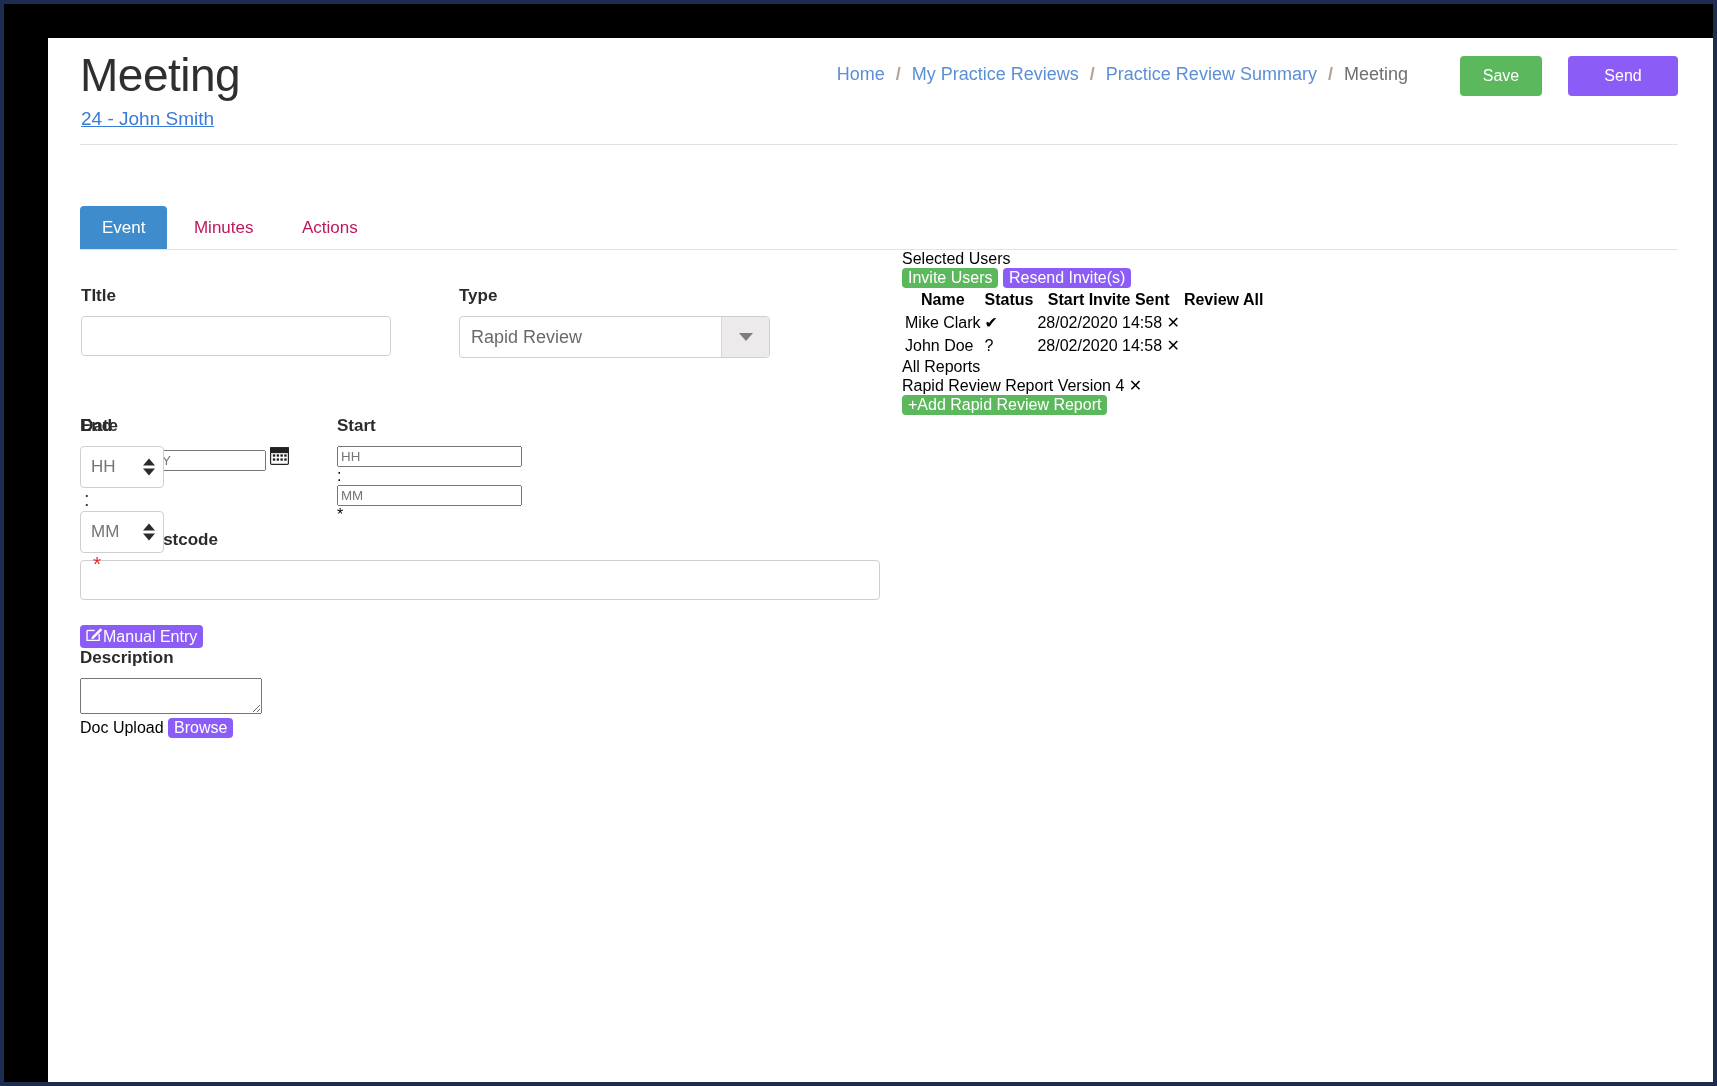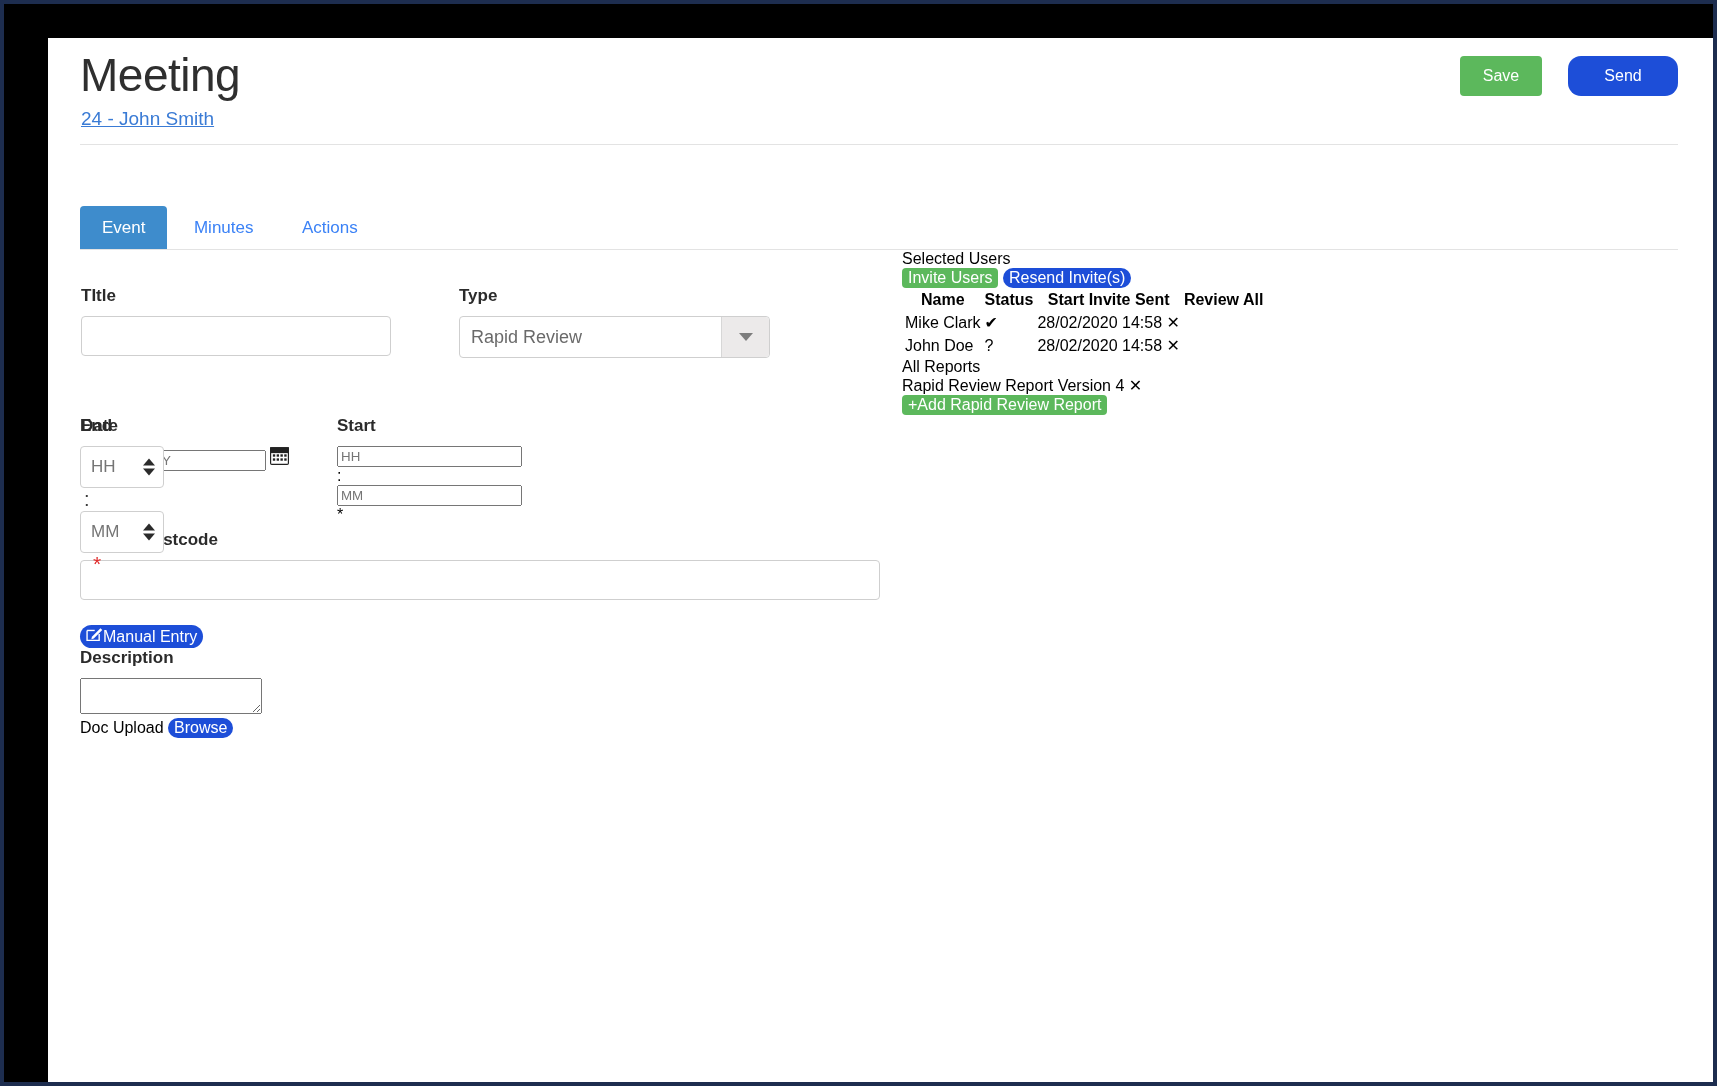--- a/index.html
+++ b/index.html
@@ -73,21 +73,21 @@
     justify-content: center;
     border: none;
     border-radius: 4px;
     color: #fff;
     font-size: 16px;
     font-family: "Liberation Sans", sans-serif;
     cursor: pointer;
     white-space: nowrap;
   }
   .btn-green { background: #5cb85c; }
-  .btn-blue  { background: #1d4ed8; border-radius: 13px; }
+  .btn-blue  { background: #8b5cf6; }
 
   #save-button {
     position: absolute; right: 153px; top: 18px;
     width: 82px; height: 40px;
   }
   #send-button {
     position: absolute; right: 17px; top: 18px;
     width: 110px; height: 40px;
   }
 
@@ -104,21 +104,21 @@
     height: 44px;
     padding-left: 16px;
   }
   .tab {
     display: inline-flex;
     align-items: center;
     justify-content: center;
     height: 44px;
     padding: 0 22px;
     font-size: 17px;
-    color: #3b82f6;
+    color: #be185d;
     cursor: pointer;
     border-radius: 4px 4px 0 0;
     vertical-align: top;
   }
   .tab.active { background: #3e8ccc; color: #ffffff; }
   #tabs-underline {
     position: absolute;
     left: 16px; right: 17px; bottom: 0;
     height: 1px; background: #e3e3e3;
   }
@@ -429,20 +429,29 @@
 <body>
 
 <div id="outer-frame">
   <div id="page-surface">
     <div class="inner">
 
       <div id="header-row">
         <div id="page-title">Meeting</div>
         <a id="subject-link">24 - John Smith</a>
 
+        <div id="breadcrumb">
+          <a>Home</a>
+          <span class="sep">/</span>
+          <a>My Practice Reviews</a>
+          <span class="sep">/</span>
+          <a>Practice Review Summary</a>
+          <span class="sep">/</span>
+          <span class="current">Meeting</span>
+        </div>
 
         <button id="save-button" class="btn btn-green">Save</button>
         <button id="send-button" class="btn btn-blue">Send</button>
 
         <div id="header-divider"></div>
       </div>
 
       <div id="tabs">
         <div class="tab active">Event</div>
         <div class="tab">Minutes</div>

